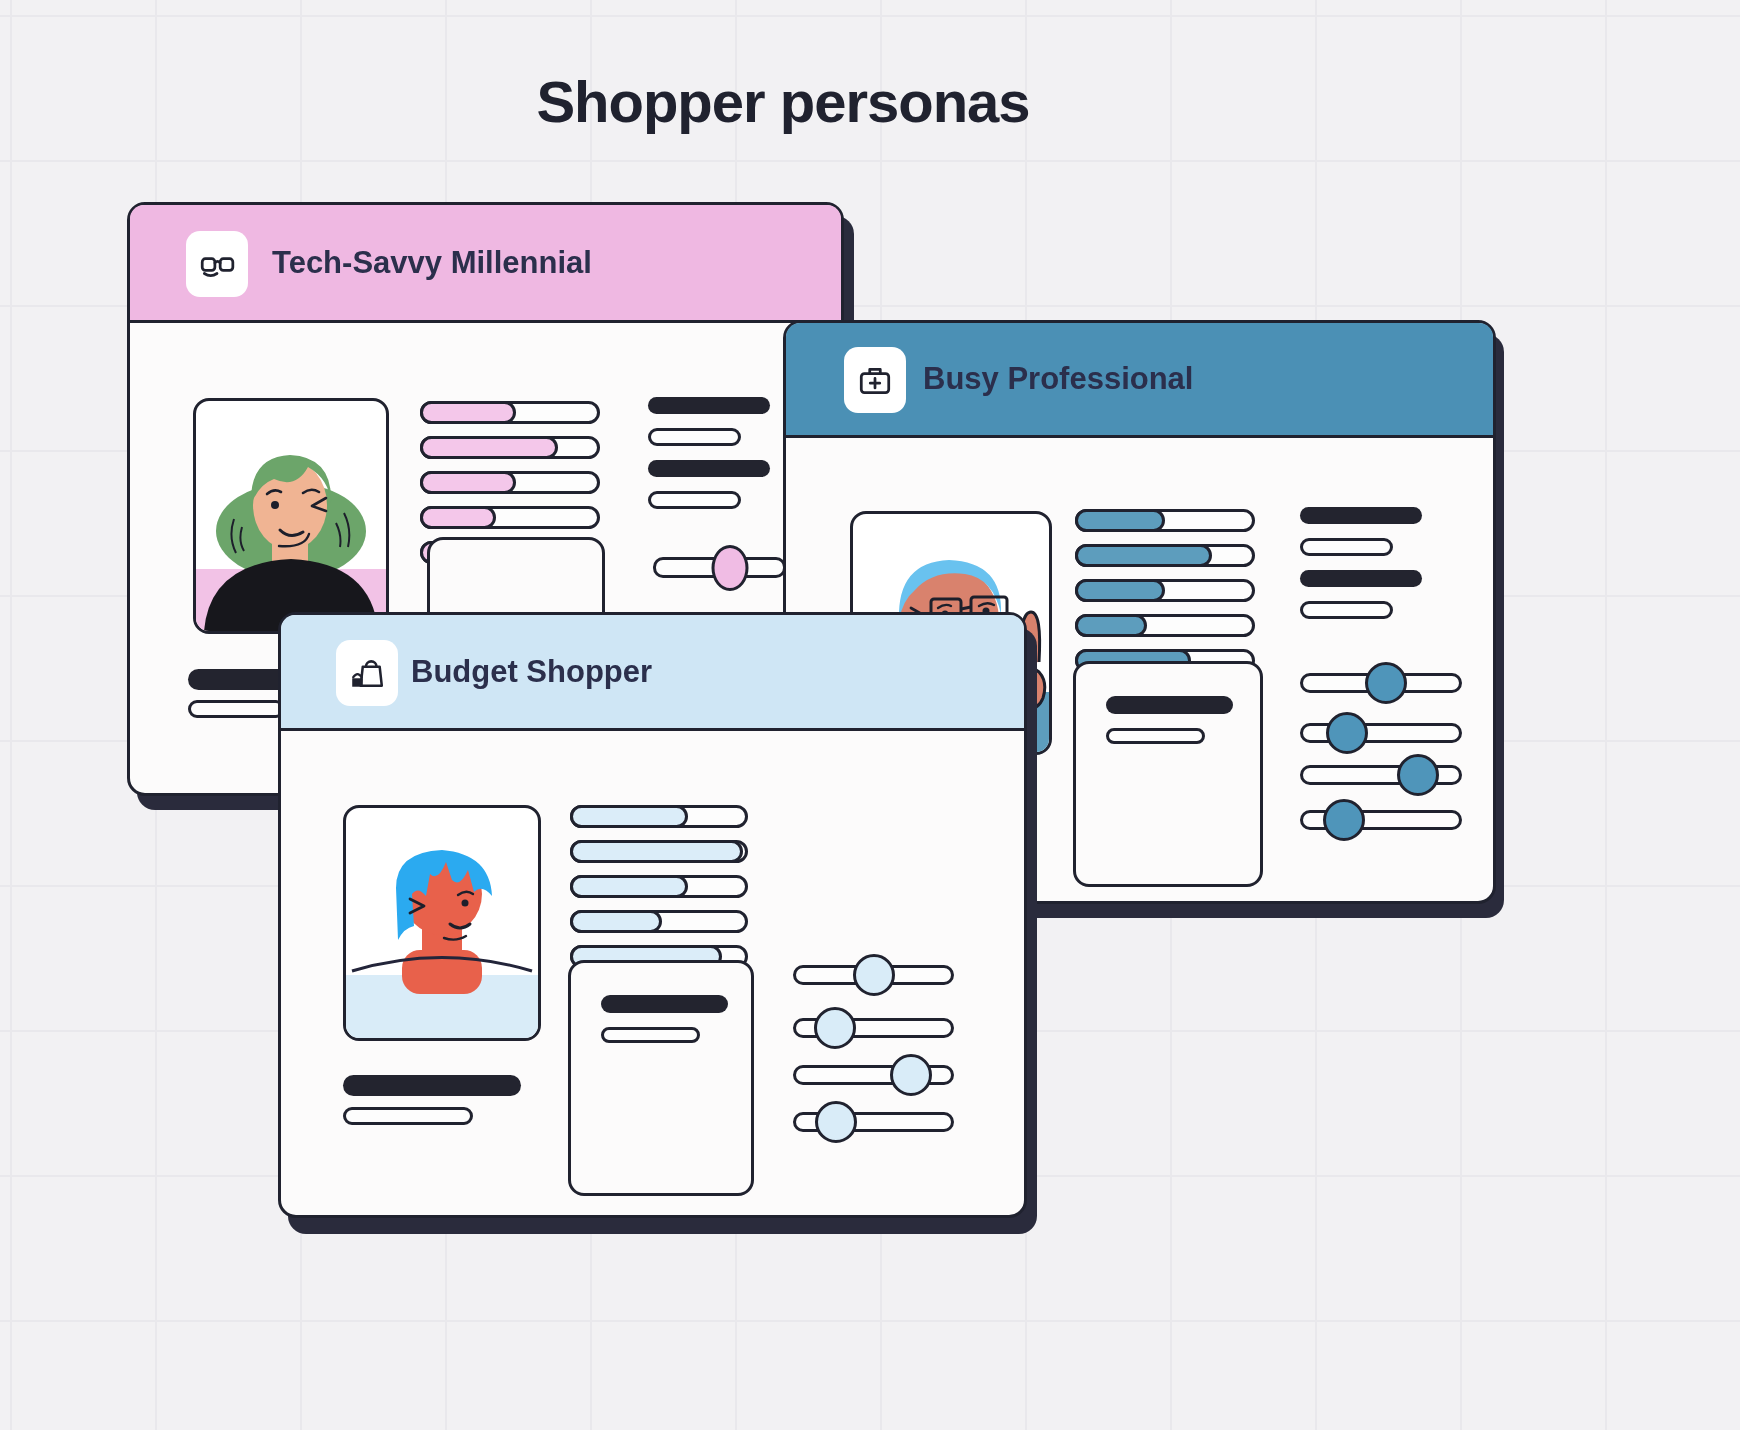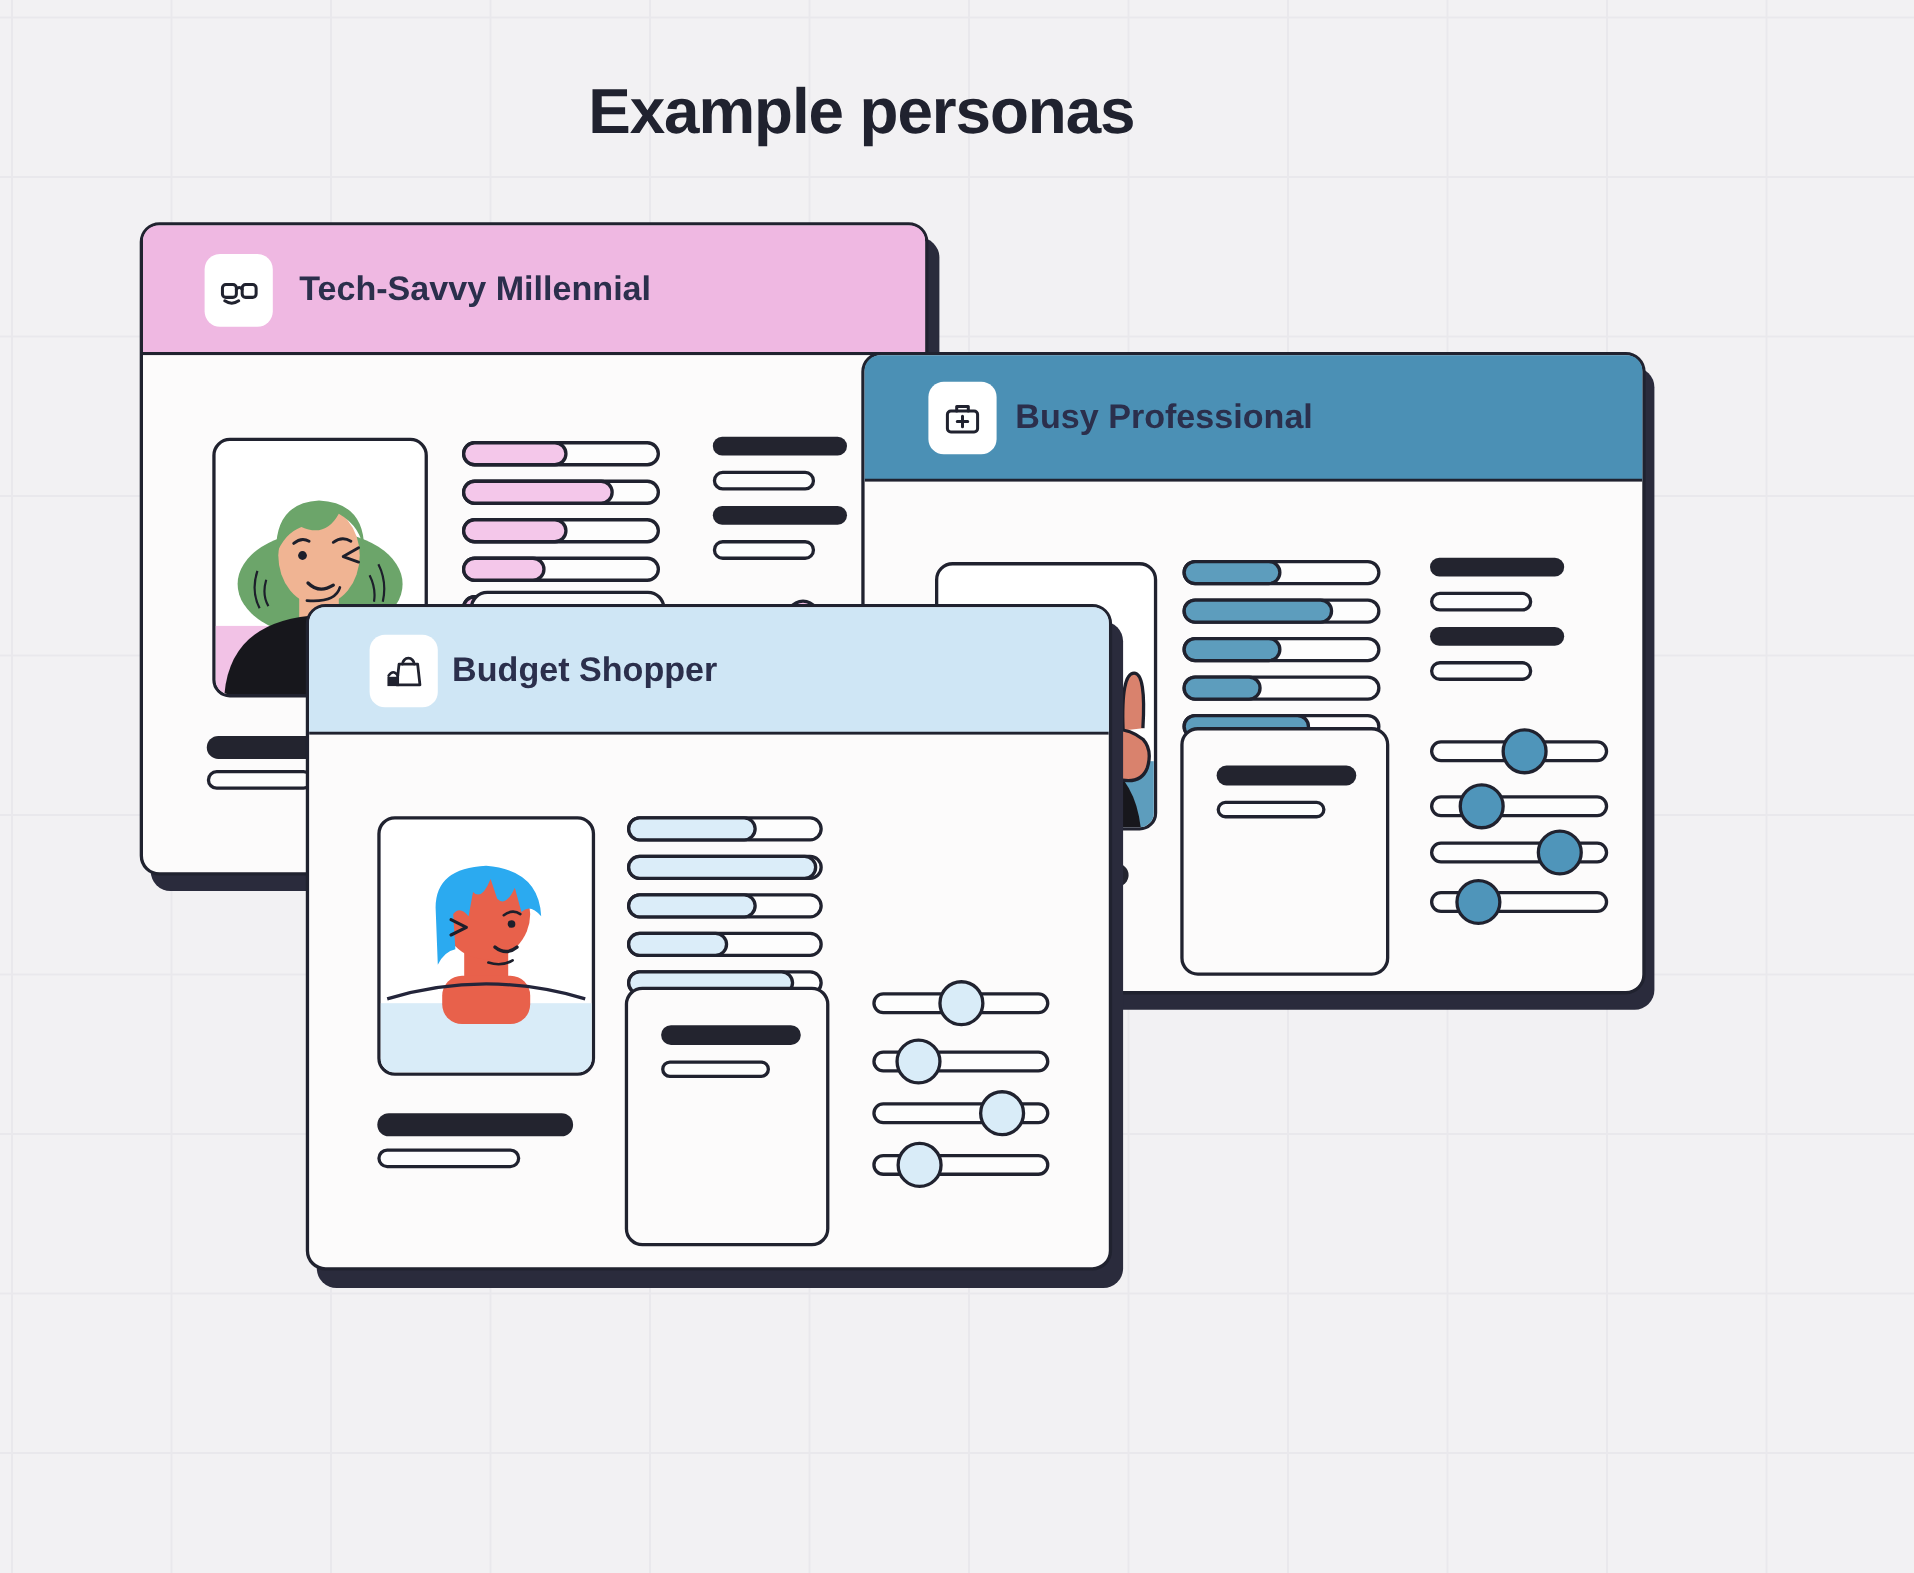--- a/index.html
+++ b/index.html
@@ -19,21 +19,21 @@
     white-space:nowrap;margin:0;
   }
   
   .card{
     position:absolute;background:#fcfbfb;
     border:3px solid #20222f;border-radius:18px;
     box-shadow:10px 14px 0 #2a2b3c;
   }
   .card1{left:127px;top:202px;width:711px;height:588px;z-index:1;}
   .card2{left:783px;top:320px;width:707px;height:578px;z-index:2;box-shadow:8px 14px 0 #2a2b3c;}
-  .card3{left:278px;top:549px;width:727px;height:600px;z-index:3;box-shadow:10px 16px 0 #2a2b3c;}
+  .card3{left:278px;top:612px;width:727px;height:600px;z-index:3;box-shadow:10px 16px 0 #2a2b3c;padding-left:16px;}
   .card-header{
     position:absolute;left:0;right:0;top:0;
     background:var(--header);
     border-bottom:3px solid #20222f;
     border-radius:14px 14px 0 0;
     display:flex;align-items:center;
   }
   .card1 .card-header{height:115px;}
   .card2 .card-header{height:112px;}
   .card3 .card-header{height:113px;}
@@ -119,21 +119,21 @@
   .card2 .caption-light{left:62px;top:494px;width:134px;}
   .card3 .caption-dark{left:62px;top:460px;width:178px;}
   .card3 .caption-light{left:62px;top:492px;width:124px;}
   .band{position:absolute;left:0;right:0;bottom:0;background:var(--band);}
 </style>
 </head>
 <body>
 
 <div id="canvas">
 
-  <h1 class="page-title">Example personas</h1>
+  <h1 class="page-title">Shopper personas</h1>
 
   <div class="card card1" style="--header: #efb8e2; --fill: #f4c7ea; --band: #f2c2e6; --knob: #f0bce4; --hair: #6ca56a; --skin: #f0b493;">
     <div class="card-header">
       <div class="icon-box">
         <svg viewBox="0 0 36 36" fill="none" stroke="#20222f" stroke-width="2.6" stroke-linecap="round" stroke-linejoin="round">
           <rect x="4" y="13" width="12" height="11" rx="3"></rect>
           <rect x="21" y="13" width="12" height="11" rx="3"></rect>
           <path d="M16 17 q2.5 -3 5 0"></path>
           <path d="M6 27 q6 4 12 0"></path>
         </svg>

